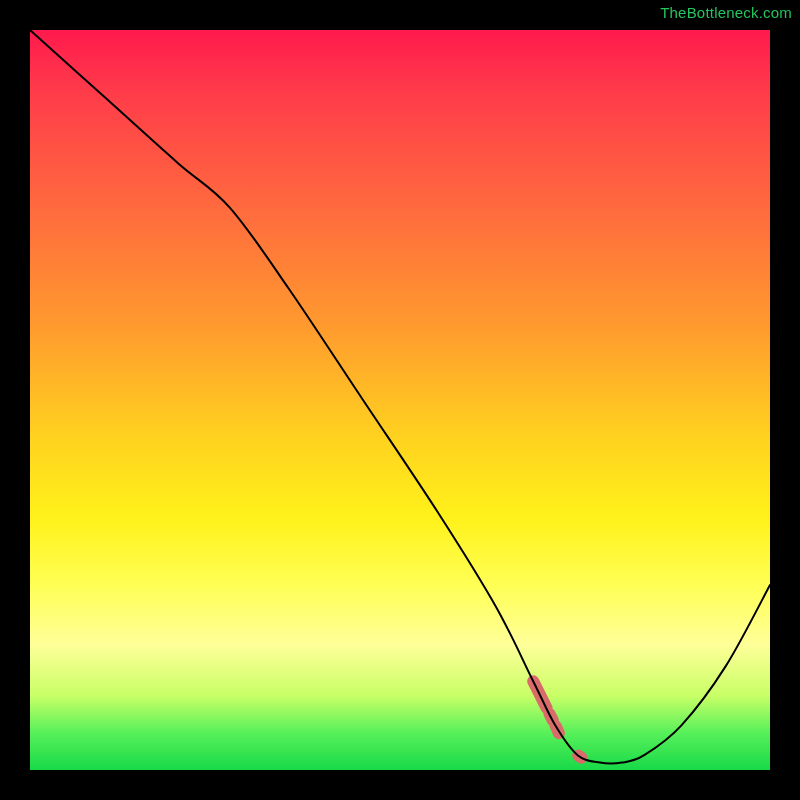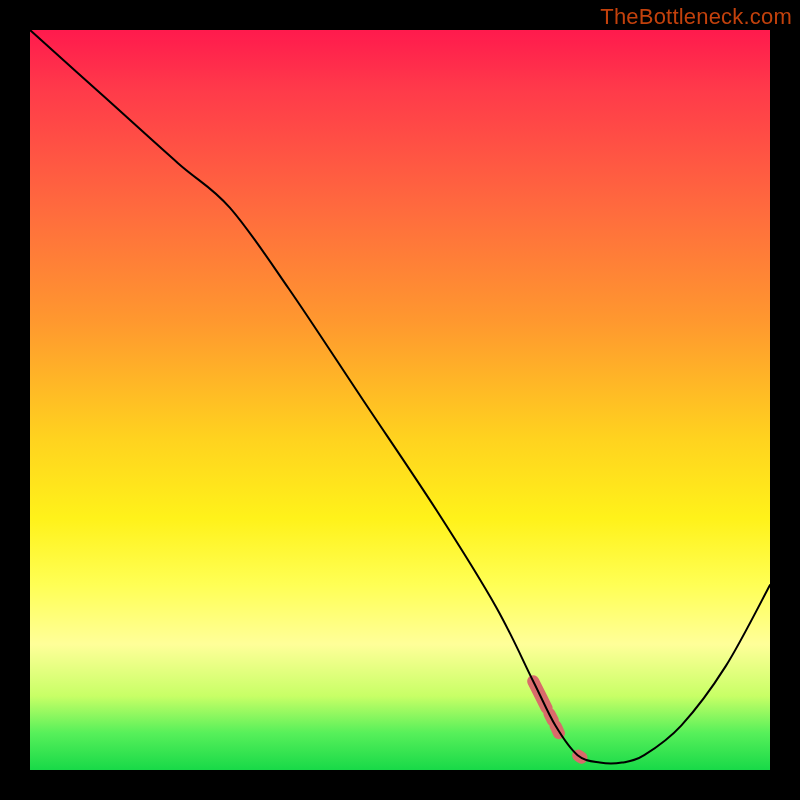--- a/index.html
+++ b/index.html
@@ -36,23 +36,23 @@
       #ffff99 83%,
       #c8ff66 90%,
       #57f05a 95%,
       #18d948 100%);
   }
   .watermark {
     position: absolute;
     top: 4px;
     right: 8px;
     font-family: Arial, Helvetica, sans-serif;
-    font-size: 22px;
+    font-size: 15px;
     font-weight: 500;
-    color: #c2410c;
+    color: #22c55e;
     letter-spacing: 0.2px;
     user-select: none;
   }
   svg.curve {
     position: absolute;
     left: 0;
     top: 0;
     width: 740px;
     height: 740px;
     overflow: visible;

